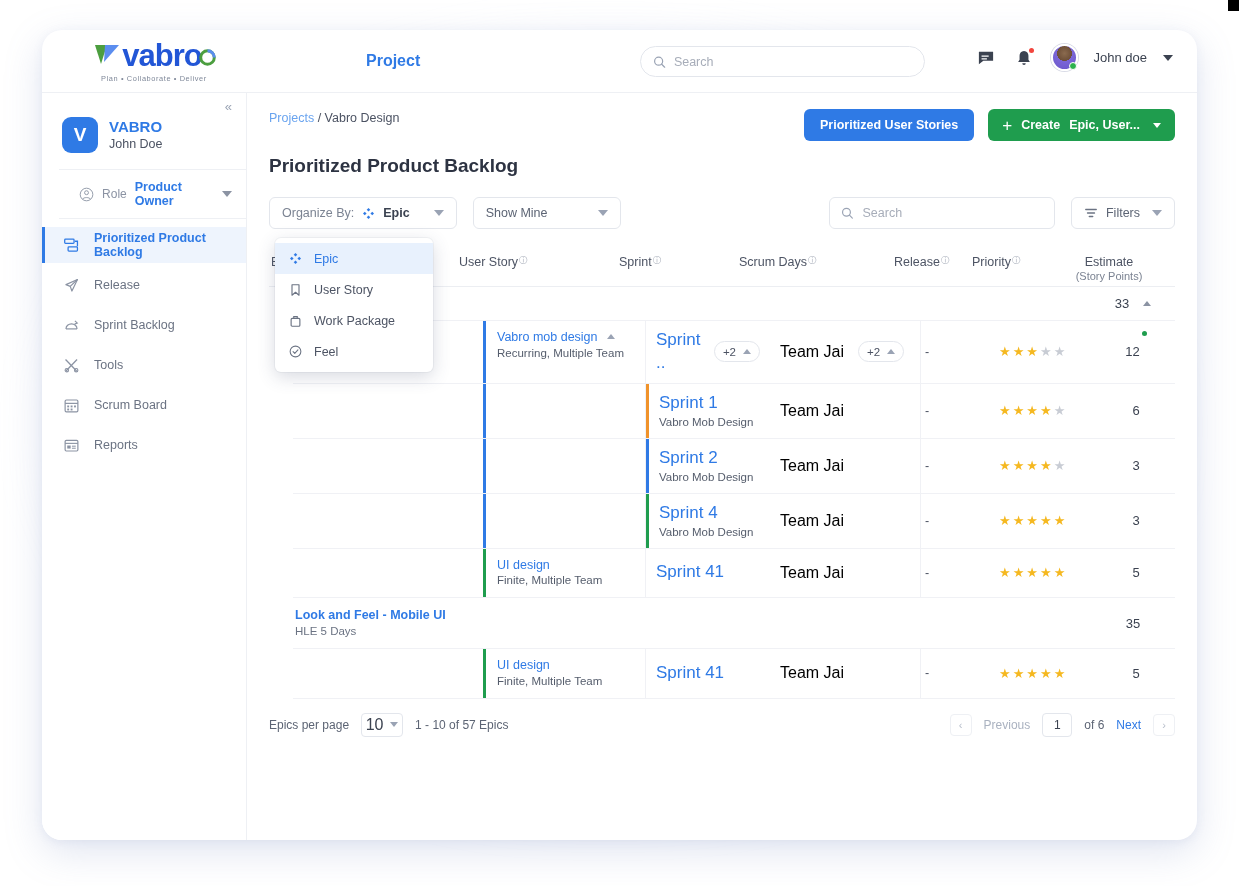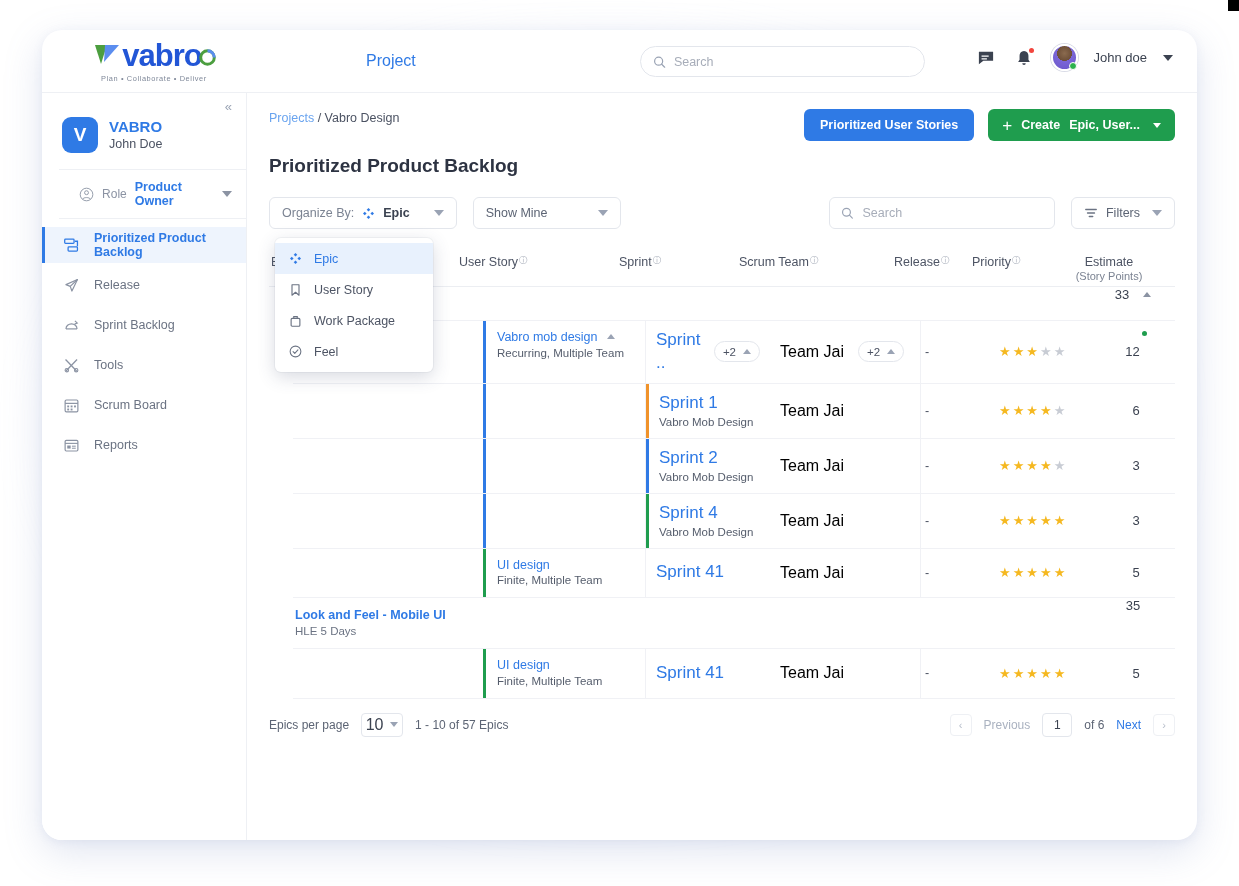--- a/index.html
+++ b/index.html
@@ -30,21 +30,21 @@
   .topbar {
     position: relative; height: 63px; width: 100%;
     border-bottom: 1px solid #eef0f4;
     display: flex; align-items: center;
   }
   .logo-wrap { width: 224px; display: flex; align-items: center; justify-content: center; }
   .logo { display: flex; flex-direction: column; align-items: center; }
   .logo-row { display: flex; align-items: center; }
   .logo-text { font-size: 31px; font-weight: 700; color: #2256d6; letter-spacing: -1px; line-height: 1; }
   .logo-tag { font-size: 7.4px; color: #7f8899; letter-spacing: .6px; margin-top: 3px; }
-  .nav-project { font-size: 16px; font-weight: 400; color: #2f7ae5; margin-left: 100px; }
+  .nav-project { font-size: 16px; font-weight: 700; color: #2f7ae5; margin-left: 100px; }
 
   .top-search {
     position: absolute; left: 598px; top: 16px; width: 285px; height: 31px;
     border: 1px solid #e3e6ec; border-radius: 16px;
     display: flex; align-items: center; padding: 0 12px; gap: 8px;
   }
   .top-search input {
     border: none; outline: none; font-size: 12.5px; color: #3c4250;
     width: 100%; font-family: "Liberation Sans", sans-serif; background: transparent;
   }
@@ -160,21 +160,21 @@
   .th .info { font-size: 8.5px; color: #a7adb9; }
   .c-epic { width: 190px; padding-left: 2px; }
   .c-story { width: 160px; }
   .c-sprint { width: 120px; }
   .c-team { width: 155px; }
   .c-release { width: 78px; }
   .c-priority { width: 98px; }
   .c-estimate { width: 78px; text-align: center; display: block; }
   .est-sub { display: block; font-size: 11px; color: #7b8392; margin-top: 1px; }
 
-  .trow { display: flex; align-items: flex-start; border-bottom: 1px solid #f0f1f5; min-height: 40px; margin-left: 24px; }
+  .trow { display: flex; align-items: center; border-bottom: 1px solid #f0f1f5; min-height: 40px; margin-left: 24px; }
   .cell { display: flex; align-items: center; font-size: 12.5px; color: #4b5262; }
   .epic-cell { width: 190px; padding: 9px 8px 9px 2px; }
   .epic-title { font-size: 12.5px; color: #2f7ae5; font-weight: 600; line-height: 1.35; }
   .epic-sub { font-size: 11.5px; color: #6b7383; line-height: 1.35; }
 
   .story-block { border-left: 3px solid #2f7ae5; display: flex; }
   .story-block.green { border-left-color: #1f9d4e; }
   .story-cell { width: 160px; padding: 8px 6px 8px 11px; border-right: 1px solid #f0f1f5; }
   .story-title { font-size: 12.5px; color: #2f7ae5; line-height: 1.35; }
   .story-sub { font-size: 11.5px; color: #555d6c; line-height: 1.35; }
@@ -477,21 +477,21 @@
           </div>
           <div class="th c-story">
             <span>User Story</span>
               <span class="info">ⓘ</span>
           </div>
           <div class="th c-sprint">
             <span>Sprint</span>
               <span class="info">ⓘ</span>
           </div>
           <div class="th c-team">
-            <span>Scrum Team</span>
+            <span>Scrum Days</span>
               <span class="info">ⓘ</span>
           </div>
           <div class="th c-release">
             <span>Release</span>
               <span class="info">ⓘ</span>
           </div>
           <div class="th c-priority">
             <span>Priority</span>
               <span class="info">ⓘ</span>
           </div>

